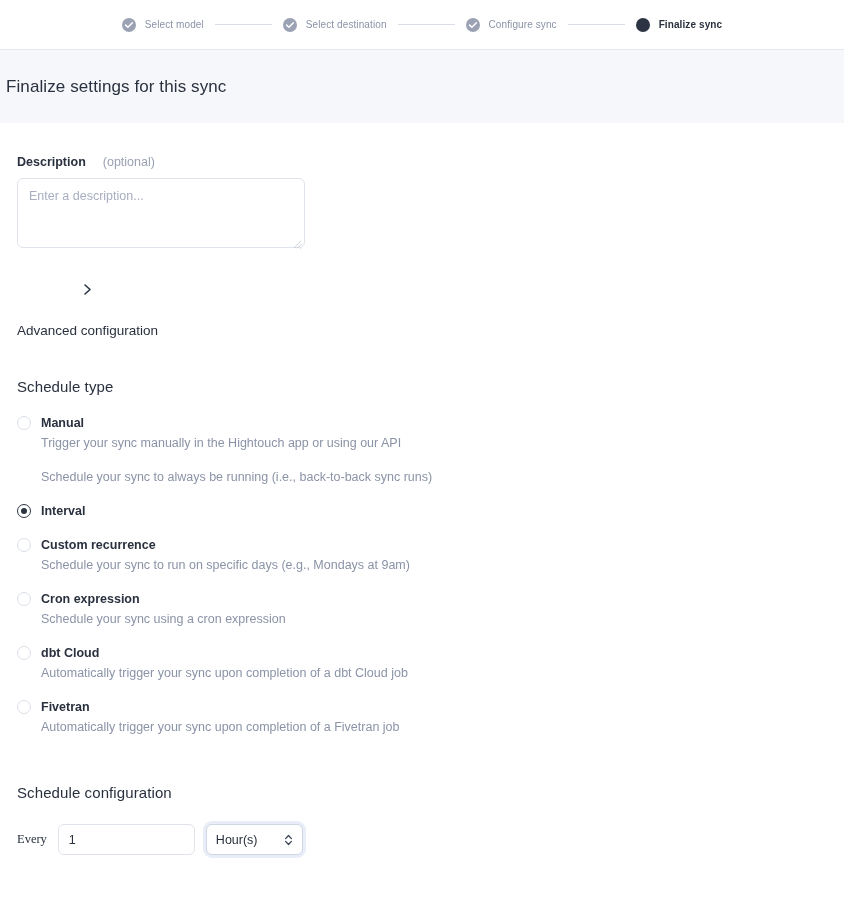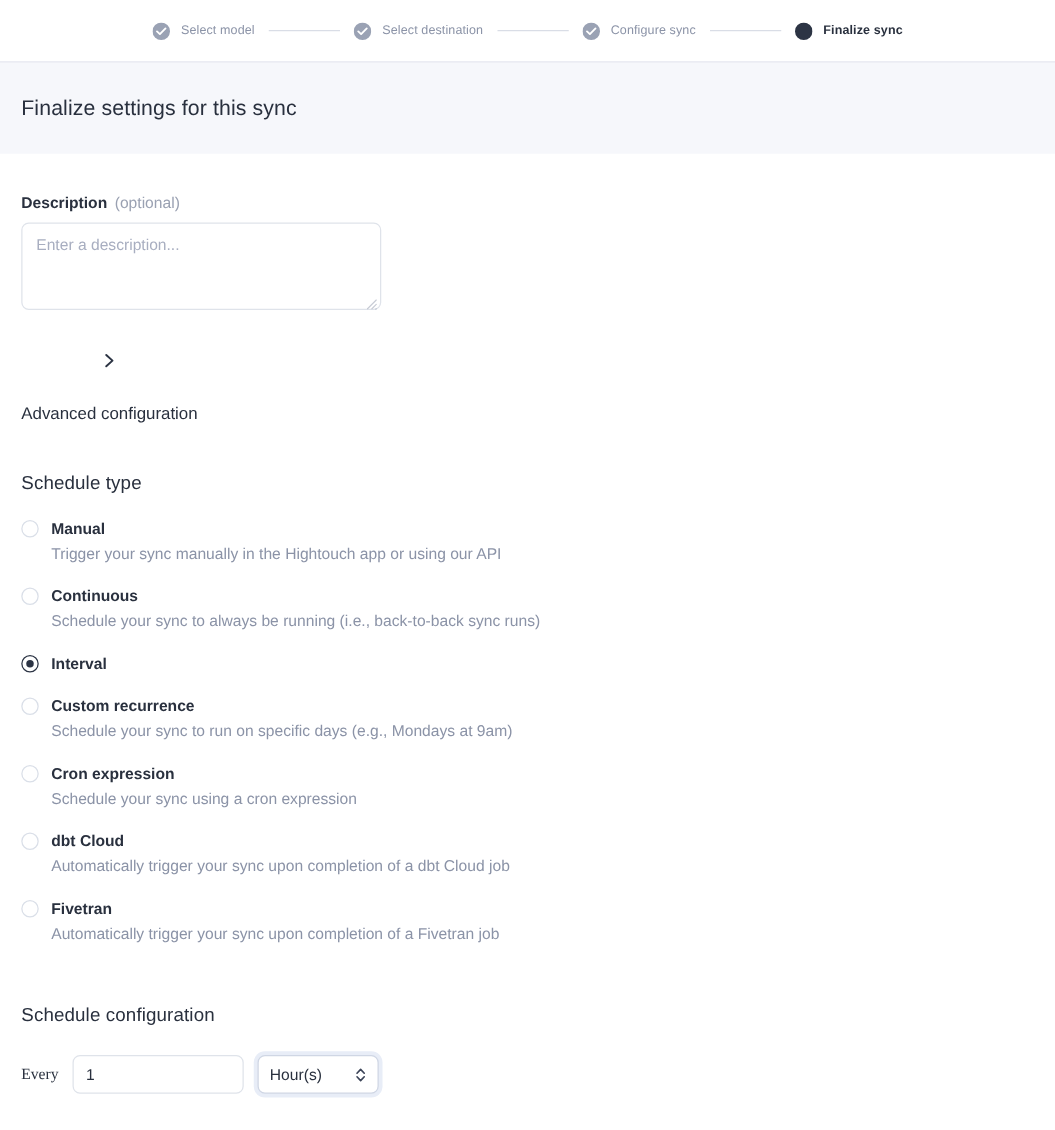--- a/index.html
+++ b/index.html
@@ -36,41 +36,41 @@
     margin: 0 11px;
   }
 
   
   .header-band {
     background: #f6f7fb;
     border-top: 1px solid #e6e8ef;
     height: 74px;
     display: flex;
     align-items: center;
-    padding: 0 17px;
+    padding: 0 6px;
   }
   .header-title {
     font-size: 17px;
     color: #29303e;
     letter-spacing: 0.1px;
   }
 
   
   .body { padding: 0 17px; }
 
   .field-label {
     margin-top: 32px;
     font-size: 12.5px;
     font-weight: bold;
     color: #29303e;
   }
   .field-label .optional {
     font-weight: normal;
     color: #9aa1b2;
-    margin-left: 6px;
+    margin-left: 17px;
   }
 
   .desc-box {
     margin-top: 9px;
     width: 288px;
     height: 70px;
     border: 1px solid #dfe3ea;
     border-radius: 6px;
     background: #fff;
     position: relative;
@@ -261,24 +261,20 @@
 
       <div class="radio-item">
         <div class="radio-head">
           <span class="radio-mark"></span>
           <span class="radio-title">Manual</span>
         </div>
         <div class="radio-desc">Trigger your sync manually in the Hightouch app or using our API</div>
       </div>
 
       <div class="radio-item">
-        <div class="radio-head">
-          <span class="radio-mark"></span>
-          <span class="radio-title">Continuous</span>
-        </div>
         <div class="radio-desc">Schedule your sync to always be running (i.e., back-to-back sync runs)</div>
       </div>
 
       <div class="radio-item selected">
         <div class="radio-head">
           <span class="radio-mark"></span>
           <span class="radio-title">Interval</span>
         </div>
       </div>
 

